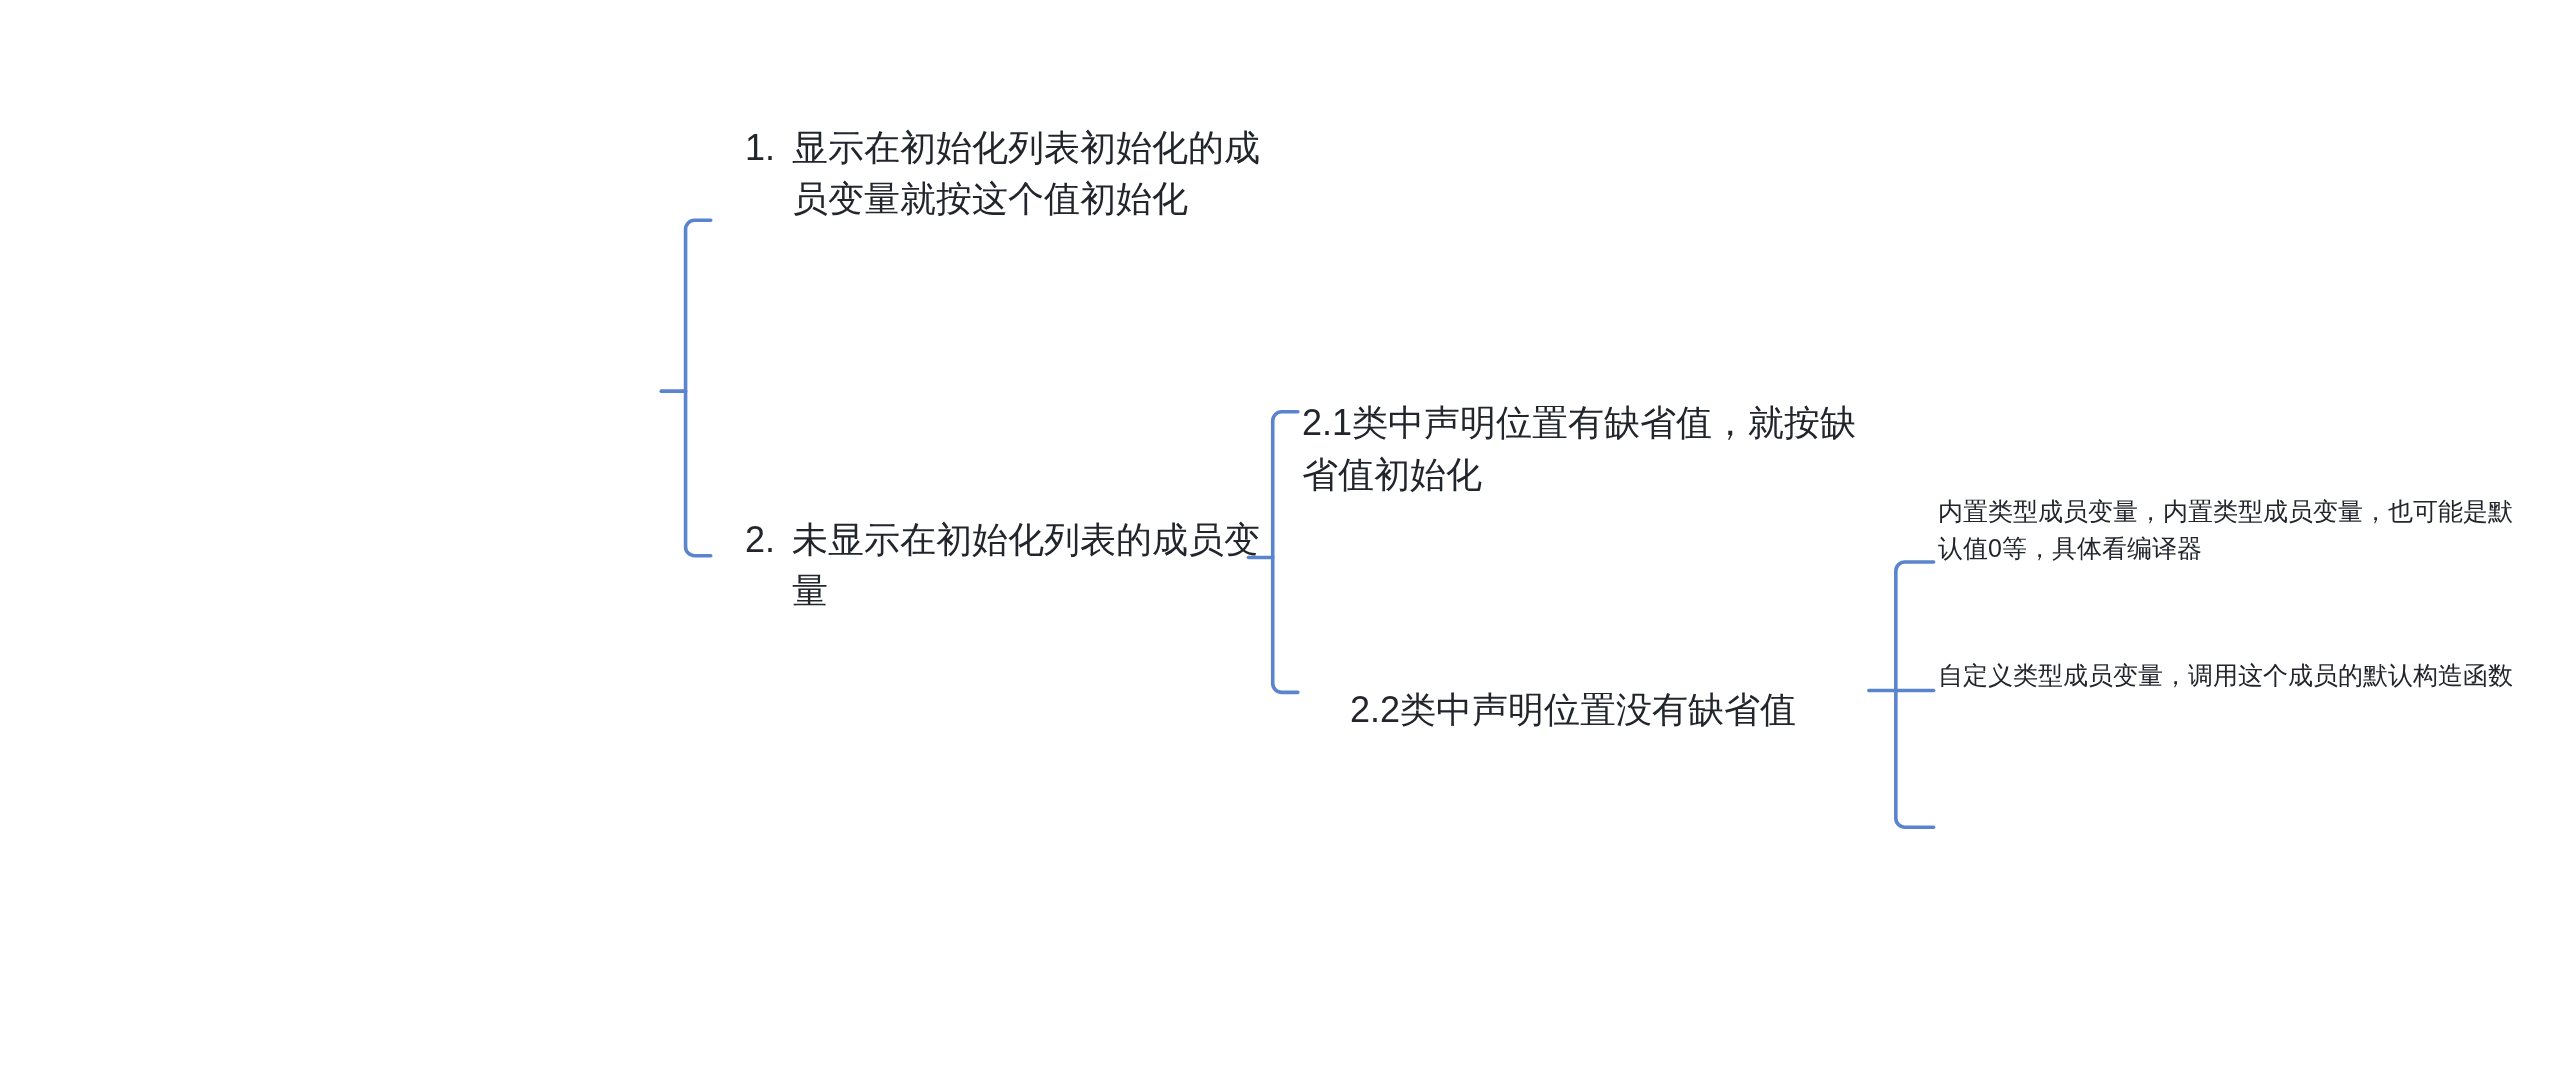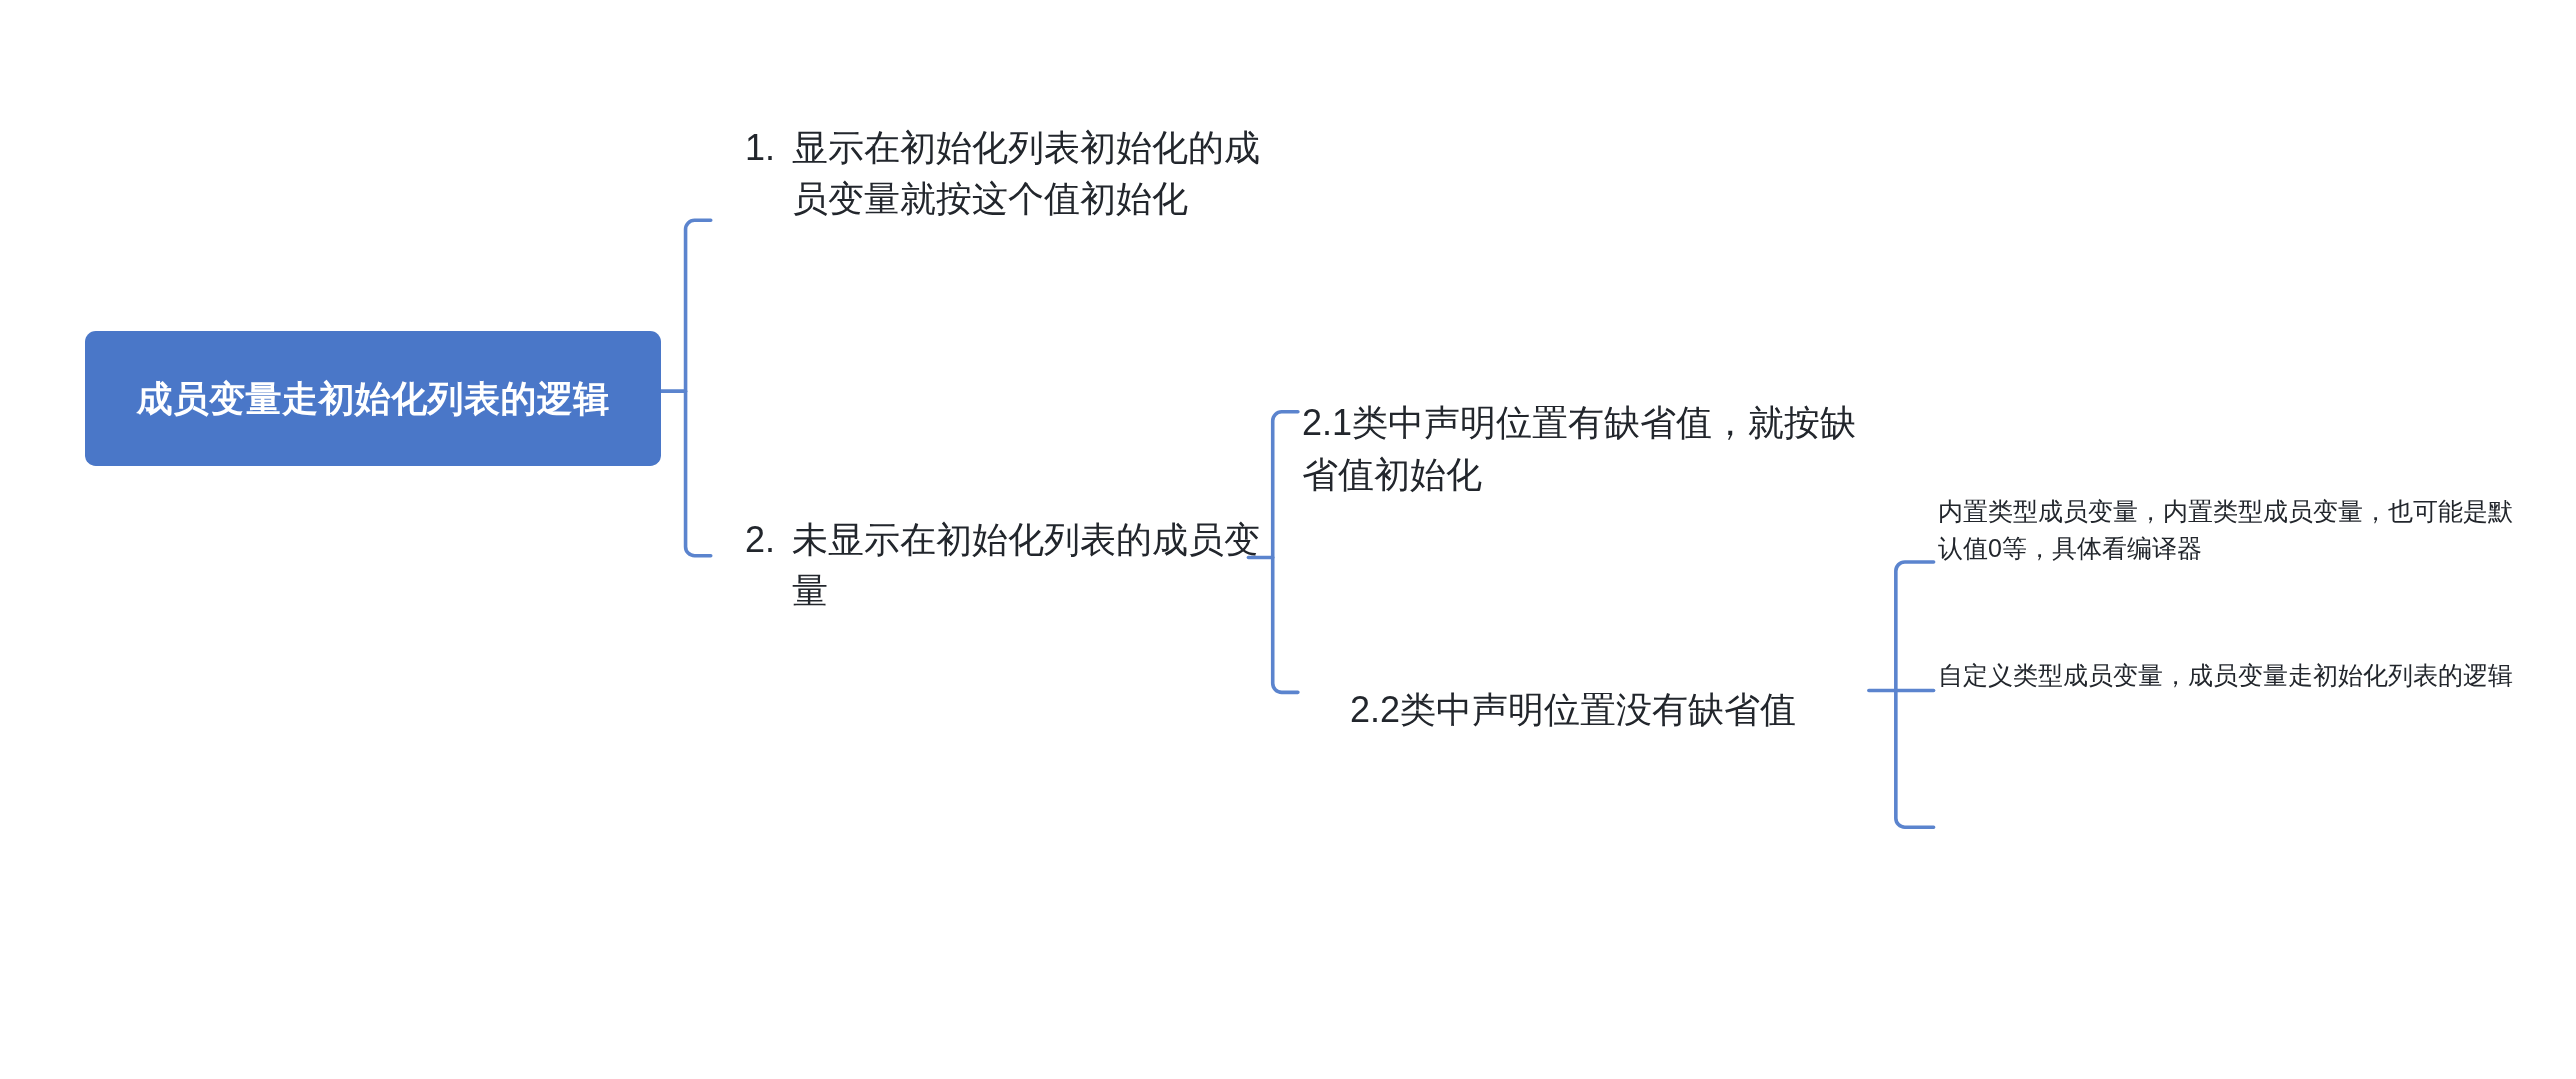--- a/index.html
+++ b/index.html
@@ -116,23 +116,20 @@
       <path d="M1388,620 H1415"></path>
       <path d="M1443,458 H1425 a10,10 0 0 0 -10,10 V760 a10,10 0 0 0 10,10 H1443"></path>
 
       <path d="M2078,768 H2108"></path>
       <path d="M2150,625 H2118 a10,10 0 0 0 -10,10 V910 a10,10 0 0 0 10,10 H2150"></path>
       <path d="M2108,768 H2150"></path>
 
     </g>
   </svg>
 
-  <div class="root-node">
-    <div class="root-node-label">成员变量走初始化列表的逻辑</div>
-  </div>
 
   <div class="node-text branch-l1" id="branch-1">
     <span class="marker">1.</span>
     <span class="body">显示在初始化列表初始化的成员变量就按这个值初始化</span>
   </div>
 
   <div class="node-text branch-l1" id="branch-2">
     <span class="marker">2.</span>
     <span class="body">未显示在初始化列表的成员变量</span>
   </div>
@@ -143,18 +140,18 @@
 
   <div class="node-text branch-l2" id="branch-2-2">
     <span>2.2类中声明位置没有缺省值</span>
   </div>
 
   <div class="node-text leaf-l3" id="leaf-2-2-1">
     <span>内置类型成员变量，内置类型成员变量，也可能是默认值0等，具体看编译器</span>
   </div>
 
   <div class="node-text leaf-l3" id="leaf-2-2-2">
-    <span>自定义类型成员变量，成员变量走初始化列表的逻辑</span>
+    <span>自定义类型成员变量，调用这个成员的默认构造函数</span>
   </div>
 
 
 </div>
 
 
 </body></html>

